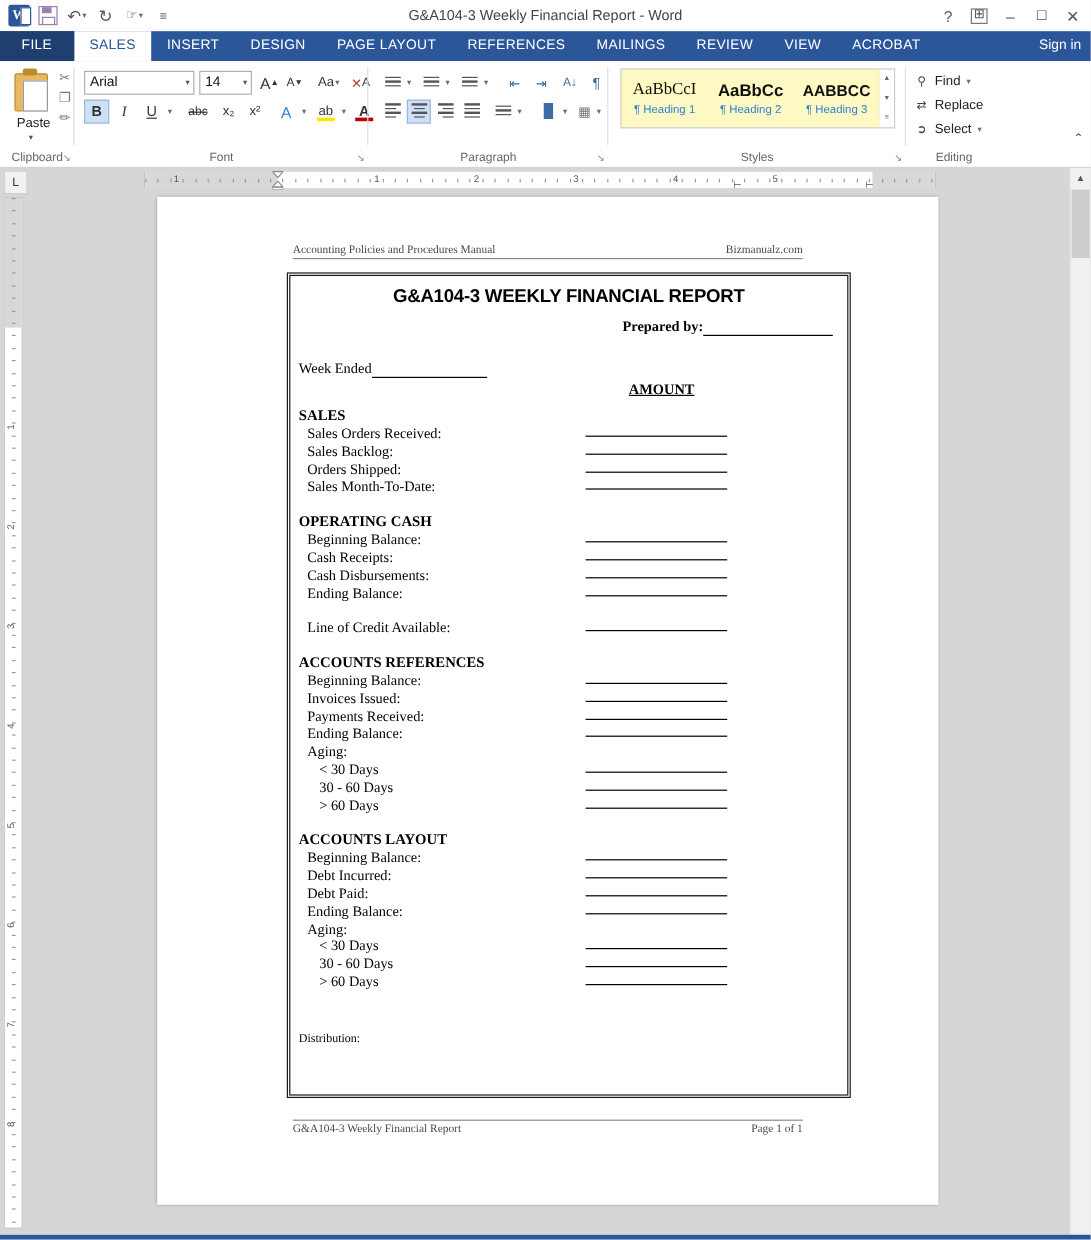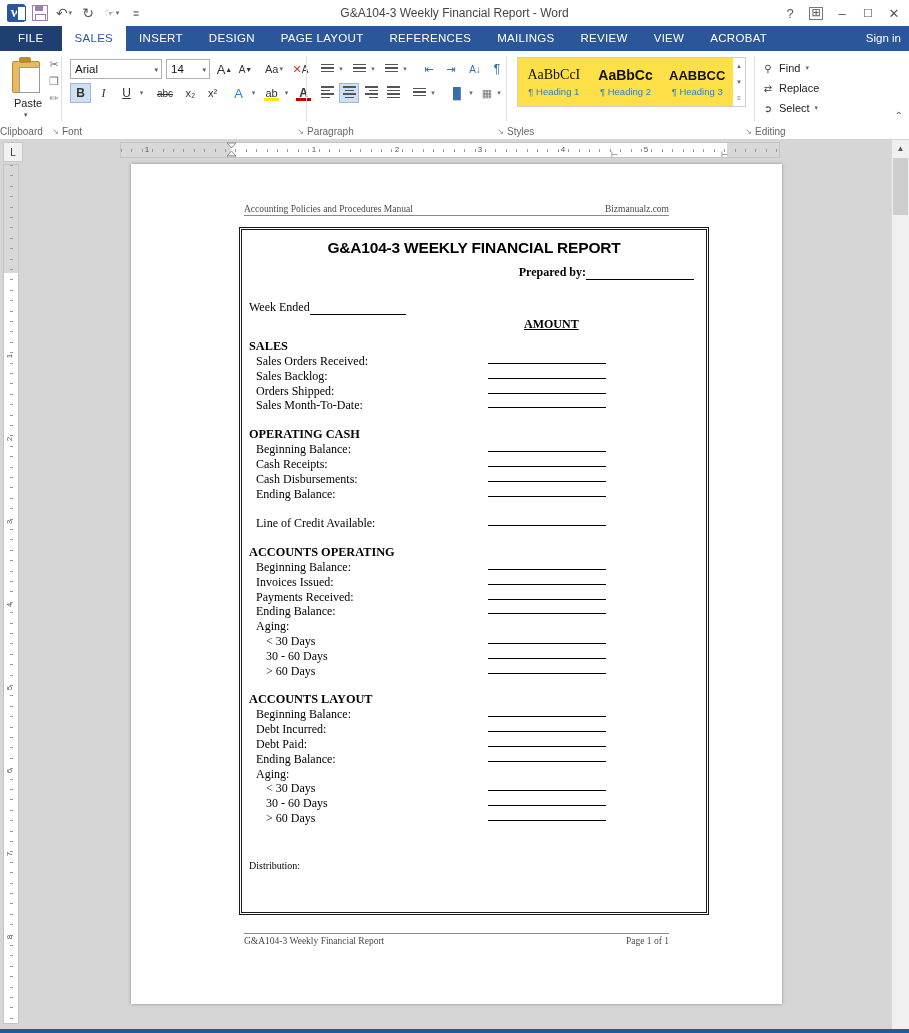--- a/index.html
+++ b/index.html
@@ -33,21 +33,21 @@
   .tabsrow{position:relative;height:25px;background:#2b579a;}
   .tabs{position:absolute;left:0;top:0;display:flex;height:25px;}
   .tab{padding:0 13px;height:25px;line-height:25px;font-size:11.5px;color:#fff;letter-spacing:.3px;cursor:pointer;}
   .tab.file{background:#1e3f70;padding:0 18px;font-weight:normal;}
   .tab.active{background:#ffffff;color:#2b579a;}
   .signin{position:absolute;right:8px;top:0;height:25px;line-height:25px;font-size:11.5px;color:#fff;cursor:pointer;}
 
   
   .ribbon{position:relative;height:88px;background:#fff;border-bottom:1px solid #d4d4d4;}
   .grp{position:absolute;top:0;height:88px;}
-  .grplabel{position:absolute;bottom:2px;width:100%;text-align:left;font-size:10px;color:#666;}
+  .grplabel{position:absolute;bottom:2px;width:100%;text-align:center;font-size:10px;color:#666;}
   .grpdiv{position:absolute;top:5px;bottom:18px;width:1px;background:#e0e0e0;}
   .dlg{position:absolute;bottom:3px;right:3px;font-size:8px;color:#888;cursor:pointer;}
 
   
   .clip{left:0;width:62px;}
   .pasteicon{position:absolute;left:10px;top:6px;width:34px;height:38px;cursor:pointer;}
   .clipboard-body{position:absolute;left:2px;top:4px;width:26px;height:30px;background:#e8b960;border:1px solid #b98c2f;border-radius:2px;}
   .clipboard-clip{position:absolute;left:9px;top:0px;width:12px;height:6px;background:#b98c2f;border-radius:2px;}
   .clipboard-page{position:absolute;left:9px;top:10px;width:19px;height:24px;background:#fff;border:1px solid #9a9a9a;}
   .pastetxt{position:absolute;left:4px;top:46px;width:48px;text-align:center;font-size:11px;color:#222;}
@@ -71,21 +71,21 @@
 
   
   .parag{left:307px;width:200px;}
   .pbtn{position:absolute;width:20px;height:20px;display:flex;align-items:center;justify-content:center;cursor:pointer;}
   .pbtn.on{background:#cfe0f5;border:1px solid #9cb8dd;box-sizing:border-box;}
   .lines{width:13px;}
   .lines i{display:block;height:1.5px;background:#555;margin-bottom:2px;}
 
   
   .stylesg{left:507px;width:248px;}
-  .stylebox{position:absolute;left:10px;top:6px;width:215px;height:48px;border:1px solid #cfcfcf;background:#fde047;display:flex;}
+  .stylebox{position:absolute;left:10px;top:6px;width:215px;height:48px;border:1px solid #cfcfcf;background:#fef9c3;display:flex;}
   .sty{flex:1;display:flex;flex-direction:column;align-items:center;justify-content:center;cursor:pointer;}
   .styp{font-family:"Liberation Serif",serif;font-size:14px;color:#111;}
   .styp.h2{font-family:"Liberation Sans",sans-serif;font-weight:bold;font-size:14px;}
   .styp.h3{font-family:"Liberation Sans",sans-serif;font-weight:bold;font-size:13px;}
   .styn{font-size:9.5px;color:#2b7fd4;margin-top:3px;}
   .stylescroll{position:absolute;left:226px;top:6px;width:12px;height:48px;border:1px solid #cfcfcf;border-left:none;background:#fff;}
   .stylescroll div{height:16px;display:flex;align-items:center;justify-content:center;font-size:6px;color:#666;cursor:pointer;}
 
   
   .editg{left:755px;width:80px;}
@@ -649,21 +649,21 @@
               <div class="sechead">OPERATING CASH</div>
               <div class="row"><span>Beginning Balance:</span><span class="ln"></span></div>
               <div class="row"><span>Cash Receipts:</span><span class="ln"></span></div>
               <div class="row"><span>Cash Disbursements:</span><span class="ln"></span></div>
               <div class="row"><span>Ending Balance:</span><span class="ln"></span></div>
               <div class="row"><span></span></div>
               <div class="row"><span>Line of Credit Available:</span><span class="ln"></span></div>
               <div class="gap"></div>
             </div>
             <div class="sec">
-              <div class="sechead">ACCOUNTS OPERATING</div>
+              <div class="sechead">ACCOUNTS REFERENCES</div>
               <div class="row"><span>Beginning Balance:</span><span class="ln"></span></div>
               <div class="row"><span>Invoices Issued:</span><span class="ln"></span></div>
               <div class="row"><span>Payments Received:</span><span class="ln"></span></div>
               <div class="row"><span>Ending Balance:</span><span class="ln"></span></div>
               <div class="row"><span>Aging:</span></div>
               <div class="row sub"><span>&lt; 30    Days</span><span class="ln"></span></div>
               <div class="row sub"><span>30 - 60 Days</span><span class="ln"></span></div>
               <div class="row sub"><span>&gt; 60    Days</span><span class="ln"></span></div>
               <div class="gap"></div>
             </div>

